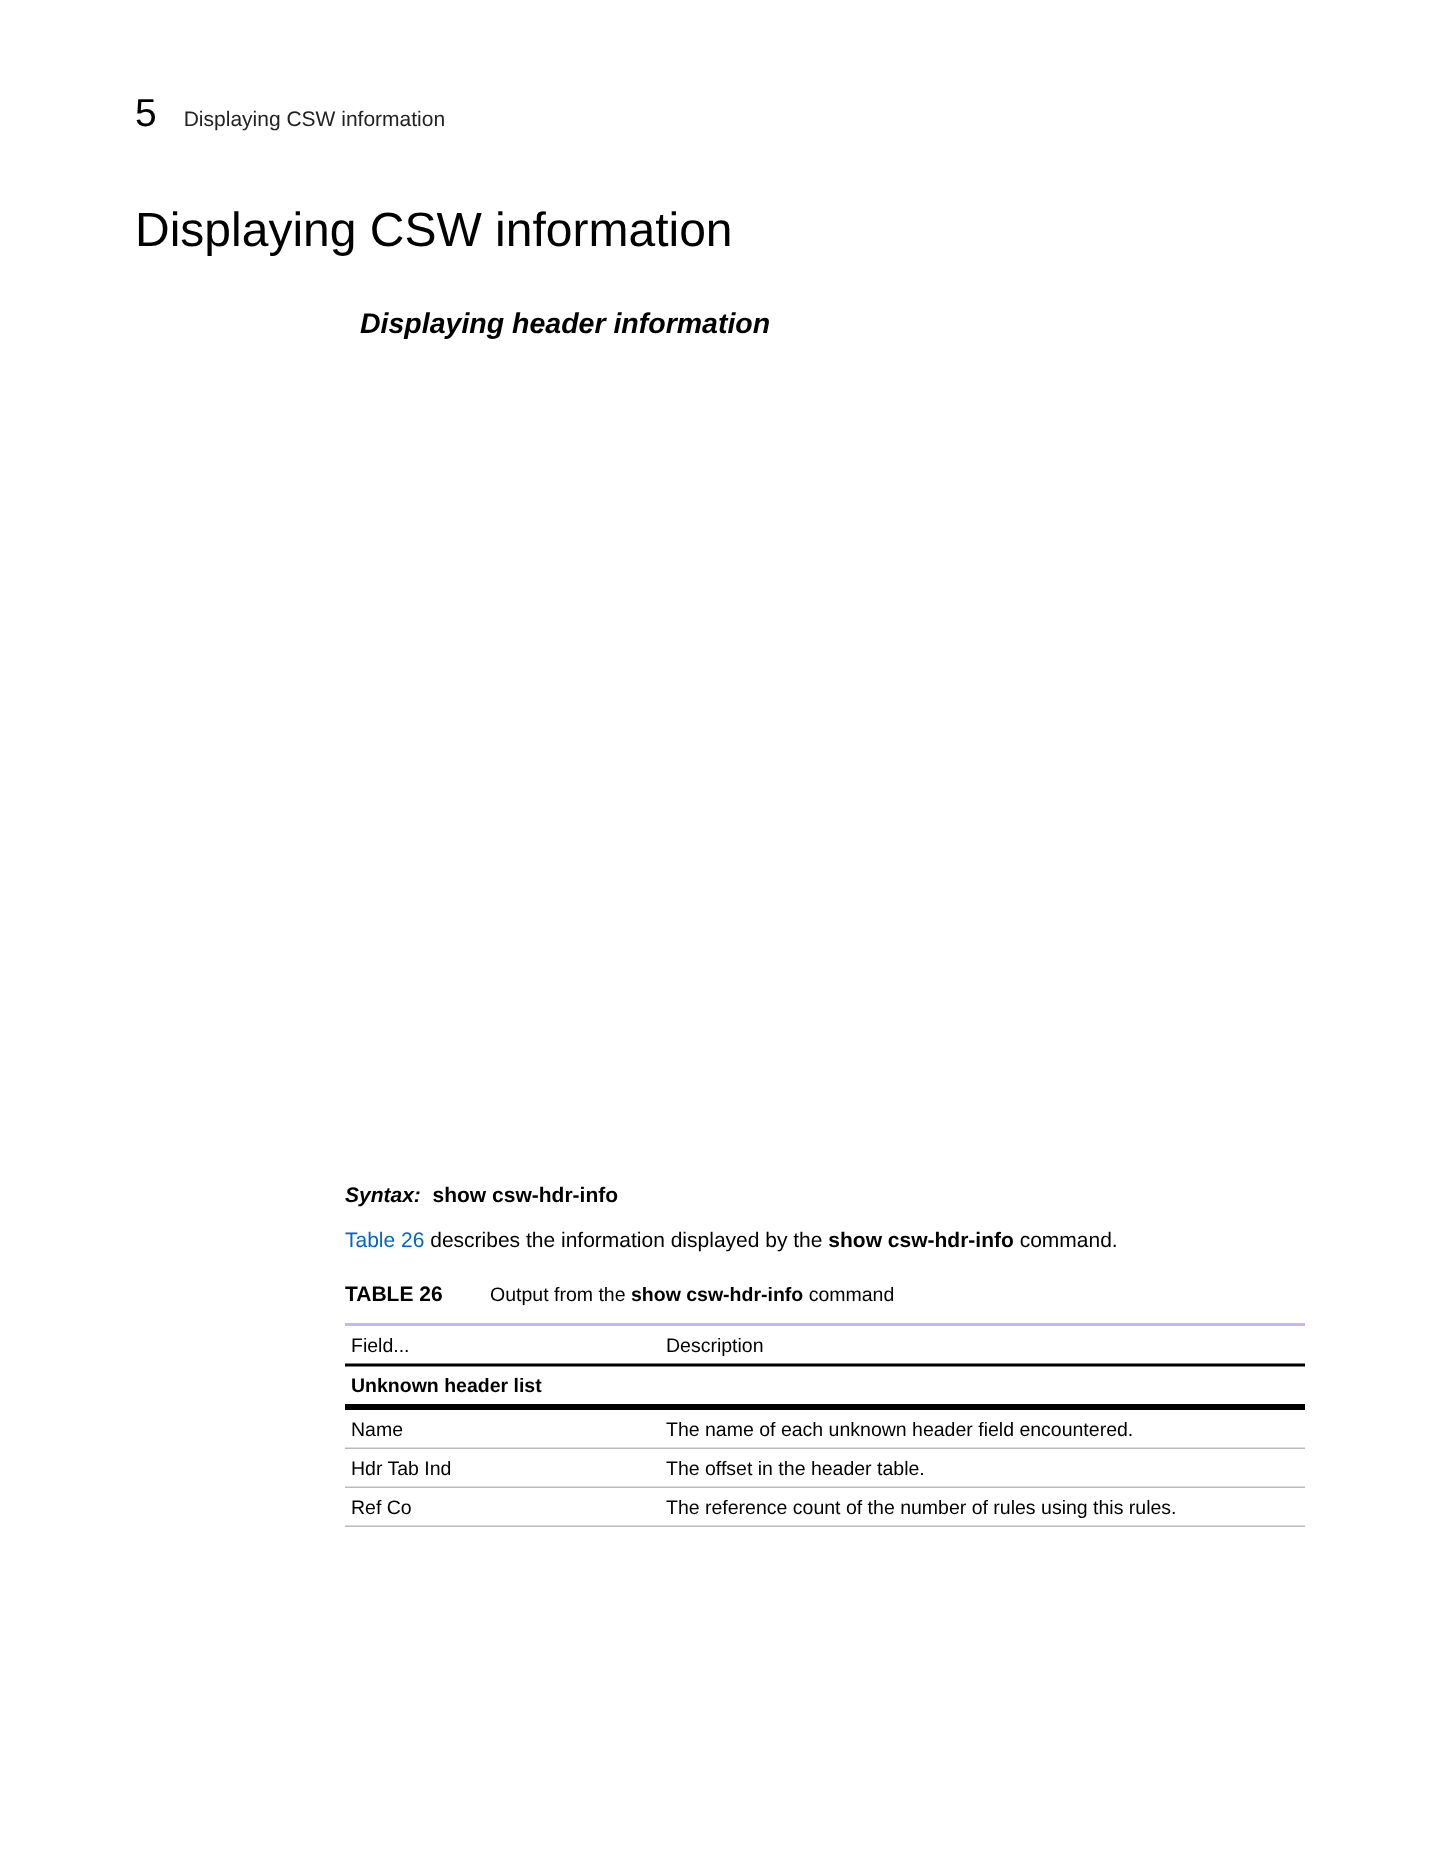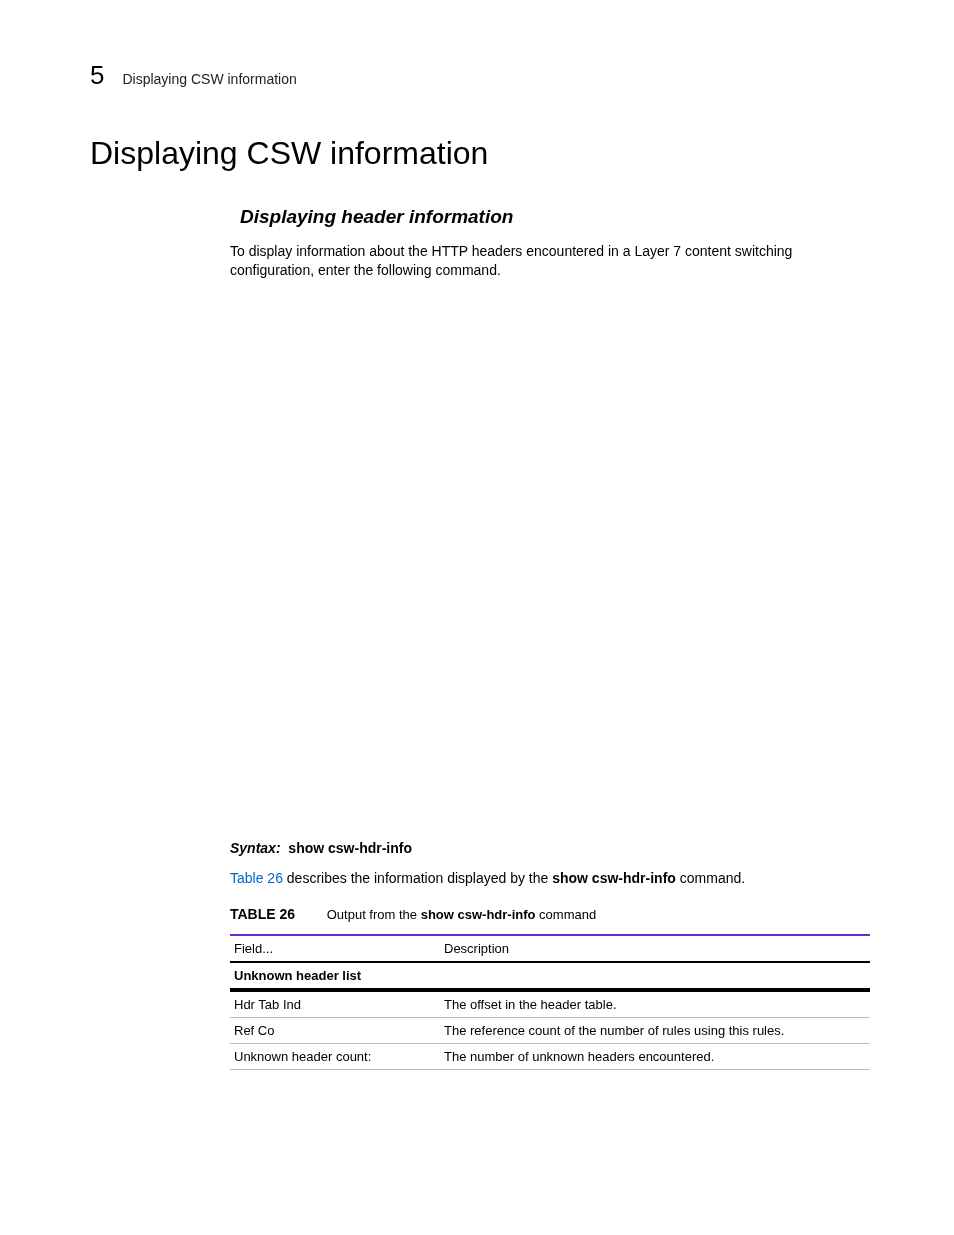--- a/index.html
+++ b/index.html
@@ -88,21 +88,21 @@
   }
   .table-caption .tbold {
     font-weight: 700;
   }
   table.data {
     border-collapse: collapse;
     width: 640px;
     font-size: 13px;
   }
   table.data tr.redtop td, table.data tr.redtop th {
-    border-top: 2px solid #6d28d9;
+    border-top: 2px solid #c4b5fd;
   }
   table.data th, table.data td {
     text-align: left;
     padding: 5px 6px 5px 4px;
     border-bottom: 1px solid #bbb;
     font-weight: 400;
     vertical-align: top;
   }
   table.data th {
     font-weight: 400;
@@ -127,21 +127,20 @@
     <span class="chnum">5</span>
     <span class="chtitle">Displaying CSW information</span>
   </div>
 
   <h1 class="section-title">Displaying CSW information</h1>
 
   <div class="content-block">
 
     <h2 class="subheading">Displaying header information</h2>
 
-    <p class="body">To display information about the HTTP headers encountered in a Layer 7 content switching configuration, enter the following command.</p>
 
     <div class="syntax-line">
       <span class="label">Syntax:</span>&nbsp;
       <span class="cmd">show csw-hdr-info</span>
     </div>
 
     <div class="desc-line">
       <span class="link">Table 26</span><span> describes the information displayed by the </span><span class="bold">show csw-hdr-info</span><span> command.</span>
     </div>
 
@@ -153,29 +152,29 @@
     <table class="data">
       <tbody>
           <tr class="redtop header-row">
         <th class="field-col">Field...</th>
         <th>Description</th>
       </tr>
       <tr class="section-row">
         <td colspan="2">Unknown header list</td>
       </tr>
       <tr>
+        <td class="field-col">Name</td>
+        <td>The name of each unknown header field encountered.</td>
+      </tr>
+      <tr>
         <td class="field-col">Hdr Tab Ind</td>
         <td>The offset in the header table.</td>
       </tr>
       <tr>
         <td class="field-col">Ref Co</td>
         <td>The reference count of the number of rules using this rules.</td>
-      </tr>
-      <tr>
-        <td class="field-col">Unknown header count:</td>
-        <td>The number of unknown headers encountered.</td>
       </tr>
     </tbody>
       </table>
 
   </div>
 
 </div>
 
 </body></html>

